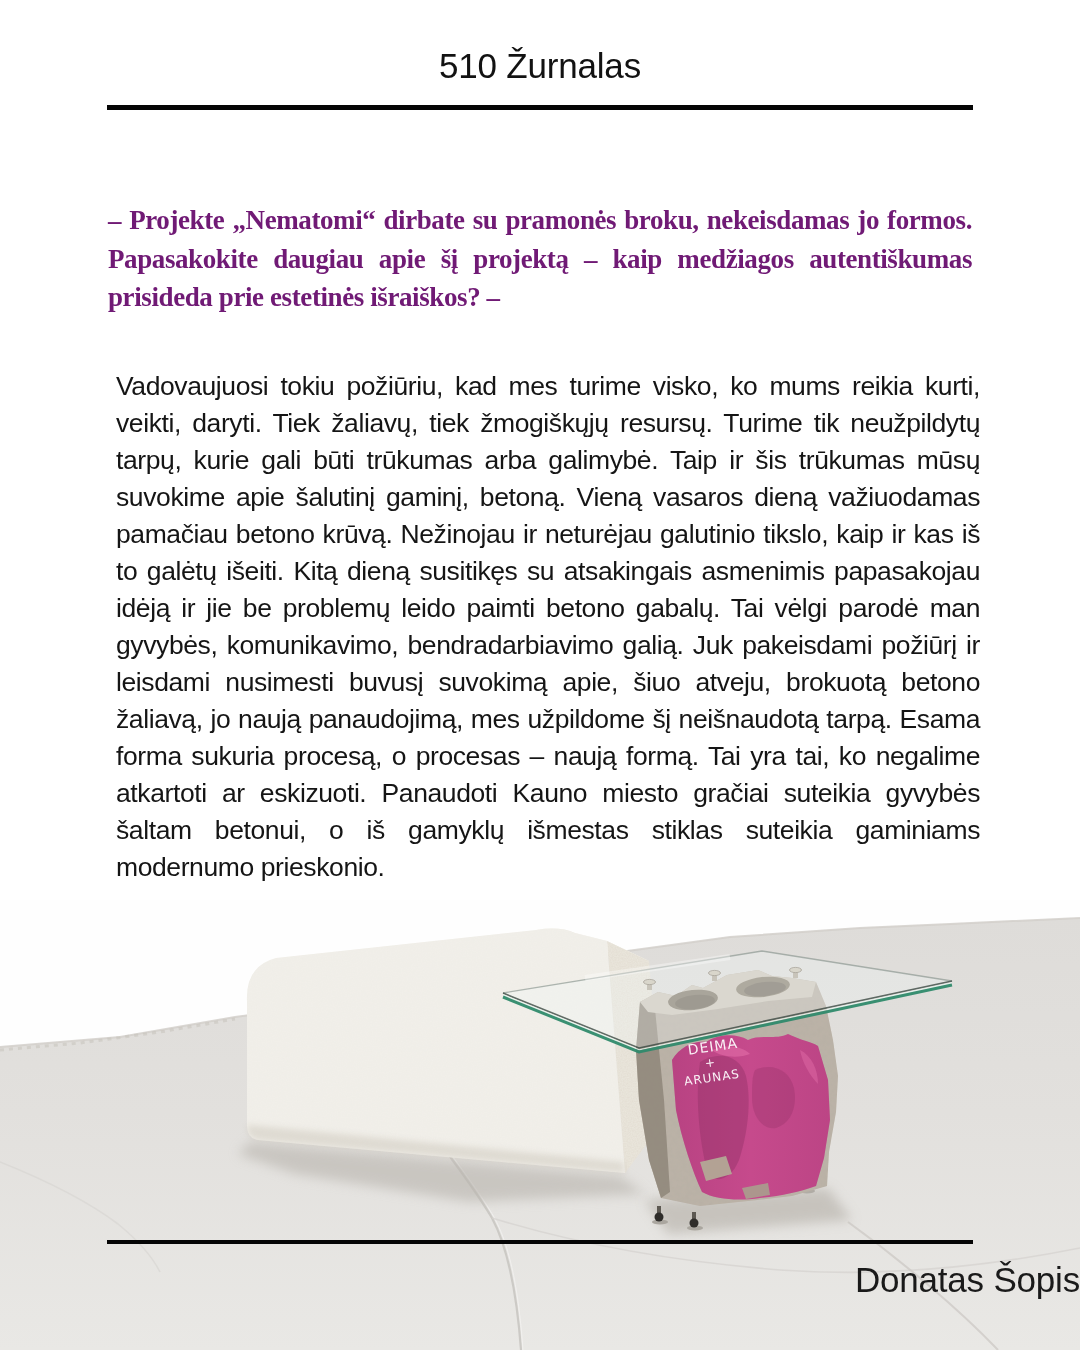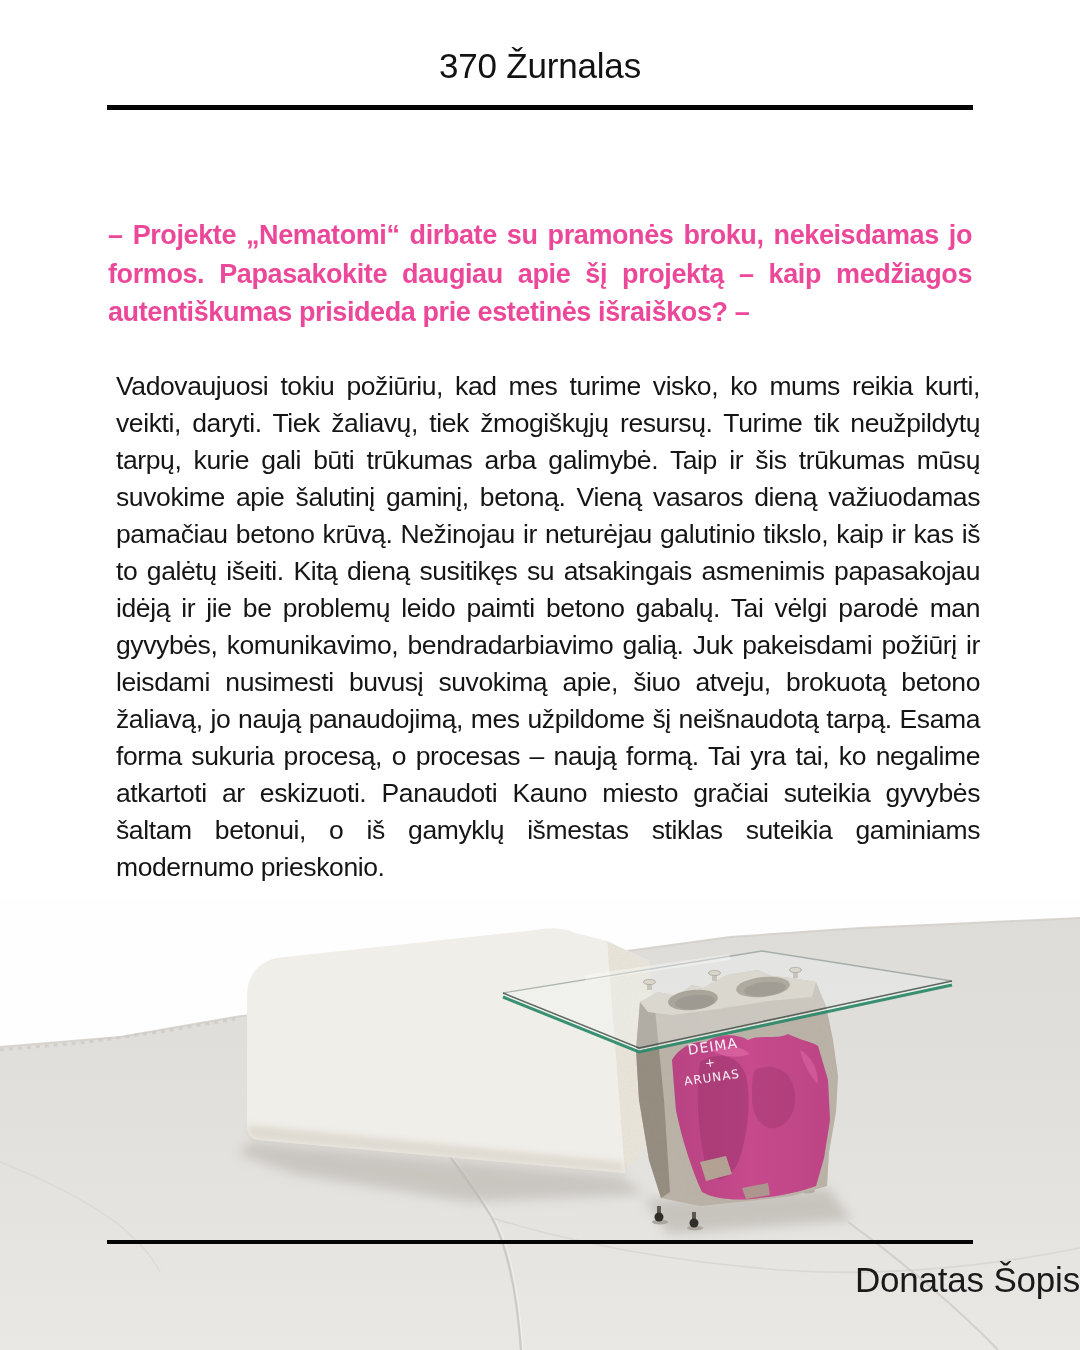--- a/index.html
+++ b/index.html
@@ -10,24 +10,24 @@
   }
   .page{position:relative;width:1080px;height:1350px;background:#fff;}
   .page-title{
     position:absolute;top:46px;left:0;width:1080px;text-align:center;
     font-size:35px;letter-spacing:-0.2px;color:#121212;z-index:5;
   }
   .rule{position:absolute;left:107px;width:866px;background:#050505;z-index:5;}
   .rule-top{top:105px;height:5px;}
   .rule-bottom{top:1240px;height:4px;}
   .question{
-    position:absolute;left:108px;top:189px;width:864px;
+    position:absolute;left:108px;top:174px;width:864px;
     font-size:27px;line-height:38.5px;font-weight:700;
     letter-spacing:-0.4px;text-align:justify;text-align-last:left;
-    color:#ec4899;z-index:5;
+    color:#701a75;z-index:5;font-family:Liberation Serif, serif;
   }
   .answer{
     position:absolute;left:116px;top:341px;width:864px;
     font-size:26.5px;line-height:37px;
     letter-spacing:-0.4px;text-align:justify;text-align-last:left;
     color:#151515;z-index:5;
   }
   .photo{position:absolute;left:0;top:900px;width:1080px;height:450px;z-index:1;}
   .photo svg{display:block;}
   .author{
@@ -38,21 +38,21 @@
     font-family:"DejaVu Sans", sans-serif;
     fill:rgba(255,255,255,0.92);
     letter-spacing:1px;
   }
 </style>
 </head>
 <body>
 
 <div class="page">
 
-  <div class="page-title">370 Žurnalas</div>
+  <div class="page-title">510 Žurnalas</div>
   <div class="rule rule-top"></div>
 
   <p class="question">– Projekte „Nematomi“ dirbate su pramonės broku, nekeisdamas jo formos. Papasakokite daugiau apie šį projektą – kaip medžiagos autentiškumas prisideda prie estetinės išraiškos? –</p>
   <p class="answer">Vadovaujuosi tokiu požiūriu, kad mes turime visko, ko mums reikia kurti, veikti, daryti. Tiek žaliavų, tiek žmogiškųjų resursų. Turime tik neužpildytų tarpų, kurie gali būti trūkumas arba galimybė. Taip ir šis trūkumas mūsų suvokime apie šalutinį gaminį, betoną. Vieną vasaros dieną važiuodamas pamačiau betono krūvą. Nežinojau ir neturėjau galutinio tikslo, kaip ir kas iš to galėtų išeiti. Kitą dieną susitikęs su atsakingais asmenimis papasakojau idėją ir jie be problemų leido paimti betono gabalų. Tai vėlgi parodė man gyvybės, komunikavimo, bendradarbiavimo galią. Juk pakeisdami požiūrį ir leisdami nusimesti buvusį suvokimą apie, šiuo atveju, brokuotą betono žaliavą, jo naują panaudojimą, mes užpildome šį neišnaudotą tarpą. Esama forma sukuria procesą, o procesas – naują formą. Tai yra tai, ko negalime atkartoti ar eskizuoti. Panaudoti Kauno miesto gračiai suteikia gyvybės šaltam betonui, o iš gamyklų išmestas stiklas suteikia gaminiams modernumo prieskonio.</p>
 
   <div class="photo">
     <svg width="1080" height="450" viewBox="0 0 1080 450" xmlns="http://www.w3.org/2000/svg">
       <defs>
         <filter id="soft" x="-30%" y="-30%" width="160%" height="160%">
             <feGaussianBlur stdDeviation="6"></feGaussianBlur>

